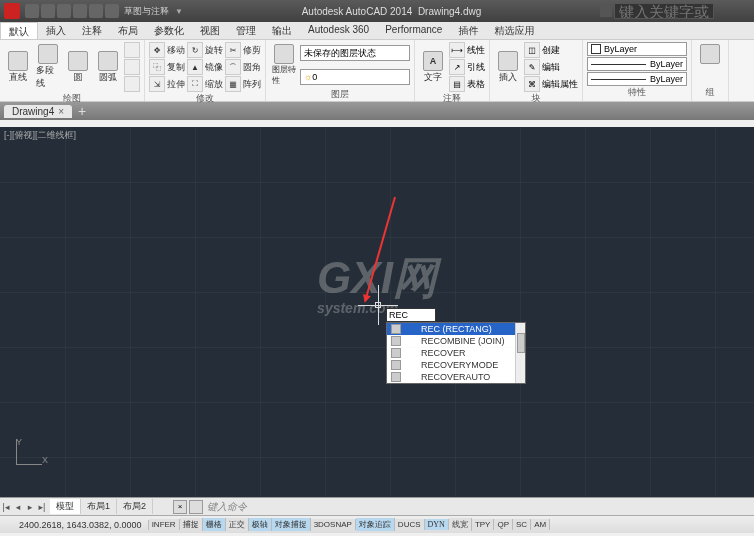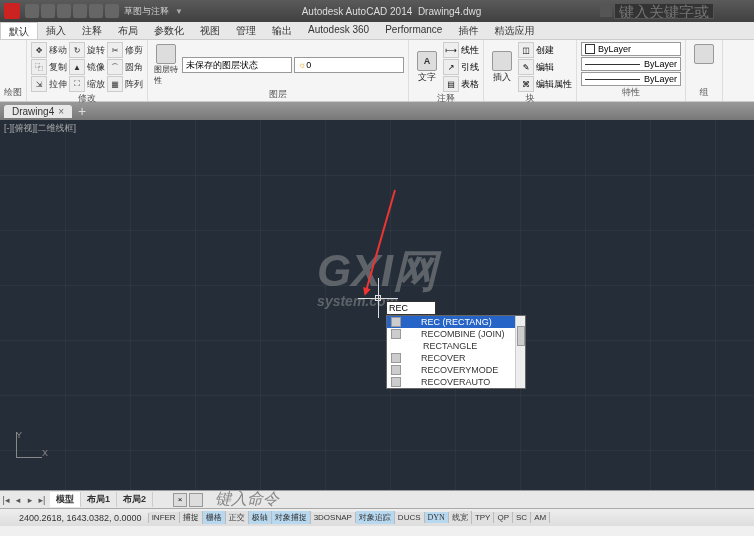--- a/index.html
+++ b/index.html
@@ -25,21 +25,21 @@
 .small-btn { width: 16px; height: 16px; background: #eee; border: 1px solid #ccc; font-size: 8px; display: flex; align-items: center; justify-content: center; }
 .layer-combo { width: 110px; height: 16px; background: #fff; border: 1px solid #999; font-size: 9px; padding: 0 3px; display: flex; align-items: center; }
 .bylayer-combo { width: 100px; height: 14px; background: #fff; border: 1px solid #999; font-size: 9px; padding: 0 3px; display: flex; align-items: center; }
 .color-sq { width: 10px; height: 10px; background: #fff; border: 1px solid #333; margin-right: 3px; }
 .line-sw { width: 60px; height: 1px; background: #333; }
 
 .doc-tabs { height: 18px; background: linear-gradient(#999, #777); display: flex; align-items: center; font-size: 10px; }
 .doc-tab { background: #e8e8e8; padding: 1px 8px; margin-left: 4px; border-radius: 3px 3px 0 0; color: #333; display: flex; align-items: center; gap: 4px; }
 .doc-tab .close { color: #666; font-size: 10px; }
 
-.canvas { position: relative; height: 370px; background: #252e38; overflow: hidden; }
+.canvas { position: relative; height: 370px; background: #252e38; overflow: hidden; margin-top: 7px; }
 .grid-line-v { position: absolute; width: 1px; height: 100%; background: rgba(200,200,200,0.05); }
 .grid-line-h { position: absolute; height: 1px; width: 100%; background: rgba(200,200,200,0.05); }
 .view-label { position: absolute; top: 2px; left: 4px; color: #aaa; font-size: 9px; }
 .watermark { position: absolute; left: 50%; top: 42%; transform: translate(-50%, -50%); color: rgba(180,180,180,0.4); font-size: 44px; font-weight: bold; font-style: italic; pointer-events: none; }
 .watermark-sub { font-size: 14px; display: block; margin-top: -8px; }
 .arrow { position: absolute; left: 394px; top: 70px; width: 2px; height: 108px; background: #e33; transform-origin: top; transform: rotate(16deg); }
 .arrow::after { content:''; position:absolute; bottom:-6px; left:-3px; border: 4px solid transparent; border-top: 8px solid #e33; }
 .cursor-cross { position: absolute; left: 378px; top: 178px; }
 .cursor-cross::before { content:''; position:absolute; width: 40px; height: 1px; background: #ddd; left: -20px; }
 .cursor-cross::after { content:''; position:absolute; height: 40px; width: 1px; background: #ddd; top: -20px; }
@@ -55,25 +55,25 @@
 .ac-thumb { width: 8px; height: 20px; background: #ccc; margin: 10px 1px; border: 1px solid #999; }
 
 .ucs { position: absolute; left: 12px; bottom: 30px; font-size: 9px; color: #888; }
 .ucs-y { position: absolute; bottom: 20px; left: 4px; }
 .ucs-x { position: absolute; bottom: 2px; left: 30px; }
 .ucs-axes { position: absolute; bottom: 2px; left: 4px; width: 26px; height: 26px; border-left: 1px solid #888; border-bottom: 1px solid #888; }
 
 .layout-tabs { height: 18px; background: #e8e8e8; display: flex; align-items: center; font-size: 9px; border-top: 1px solid #999; }
 .lt-nav { width: 50px; display: flex; }
 .lt-nav span { width: 12px; text-align: center; color: #555; }
-.lt-tab { padding: 1px 6px; border-right: 1px solid #ccc; color: #333; font-weight: bold; }
+.lt-tab { padding: 1px 6px; border-right: 1px solid #ccc; color: #333; }
 .lt-tab.active { background: #fff; }
 .cmd-line { flex: 1; display: flex; align-items: center; margin-left: 20px; }
 .cmd-x { width: 14px; height: 14px; background: #ddd; border: 1px solid #999; text-align:center; font-size:8px; line-height:12px; }
-.cmd-prompt { color: #888; font-style: italic; margin-left: 12px; font-size: 16px; }
+.cmd-prompt { color: #888; font-style: italic; margin-left: 4px; font-size: 10px; }
 
 .statusbar { height: 18px; background: linear-gradient(#eee, #ddd); display: flex; align-items: center; font-size: 9px; color: #333; border-top: 1px solid #aaa; padding-left: 13px; }
 .coords { padding: 0 6px; border-right: 1px solid #bbb; }
 .st-btn { padding: 1px 3px; border-right: 1px solid #bbb; background: #e0e0e0; font-size: 8px; }
 .st-btn.on { background: #b8d8f0; font-family: Liberation Serif, serif; }
 </style>
 </head>
 <body>
 
 <div class="titlebar">
@@ -104,20 +104,43 @@
   <div class="tab">管理</div>
   <div class="tab">输出</div>
   <div class="tab">Autodesk 360</div>
   <div class="tab">Performance</div>
   <div class="tab">插件</div>
   <div class="tab">精选应用</div>
 </div>
 
 <div class="ribbon">
   <div class="panel">
+    <div class="panel-row">
+      <div class="big-btn">
+          <div class="ico"></div>
+          <span>直线</span>
+        </div>
+      <div class="big-btn">
+          <div class="ico"></div>
+          <span>多段线</span>
+        </div>
+      <div class="big-btn">
+          <div class="ico"></div>
+          <span>圆</span>
+        </div>
+      <div class="big-btn">
+          <div class="ico"></div>
+          <span>圆弧</span>
+        </div>
+      <div style="display:flex;flex-direction:column;gap:1px">
+        <div class="small-btn"></div>
+        <div class="small-btn"></div>
+        <div class="small-btn"></div>
+      </div>
+    </div>
     <div class="panel-title">绘图</div>
   </div>
 
   <div class="panel">
     <div style="display:flex;flex-direction:column;gap:1px;font-size:9px;color:#333">
       <div class="panel-row">
           <div class="small-btn">✥</div>
           <span>移动</span>
           <div class="small-btn">↻</div>
           <span>旋转</span>
@@ -143,21 +166,21 @@
     </div>
     <div class="panel-title">修改</div>
   </div>
 
   <div class="panel">
     <div class="panel-row">
       <div class="big-btn">
           <div class="ico"></div>
           <span style="font-size:8px">图层特性</span>
         </div>
-      <div style="display:flex;flex-direction:row;gap:2px">
+      <div style="display:flex;flex-direction:column;gap:8px">
         <div class="layer-combo">
             <span>未保存的图层状态</span>
           </div>
         <div class="layer-combo"><span style="color:#d90">☼</span> 0</div>
       </div>
     </div>
     <div class="panel-title">图层</div>
   </div>
 
   <div class="panel">
@@ -256,24 +279,20 @@
   <input class="cmd-input" value="REC" style="">
 
   <div class="autocomplete">
     <div class="ac-item sel">
         <div class="ac-ico"></div>
         <span>REC (RECTANG)</span>
       </div>
     <div class="ac-item">
         <div class="ac-ico"></div>
         <span>RECOMBINE (JOIN)</span>
-      </div>
-    <div class="ac-item">
-        <span style="width:12px"></span>
-        <span>RECTANGLE</span>
       </div>
     <div class="ac-item">
         <div class="ac-ico"></div>
         <span>RECOVER</span>
       </div>
     <div class="ac-item">
         <div class="ac-ico"></div>
         <span>RECOVERYMODE</span>
       </div>
     <div class="ac-item">

